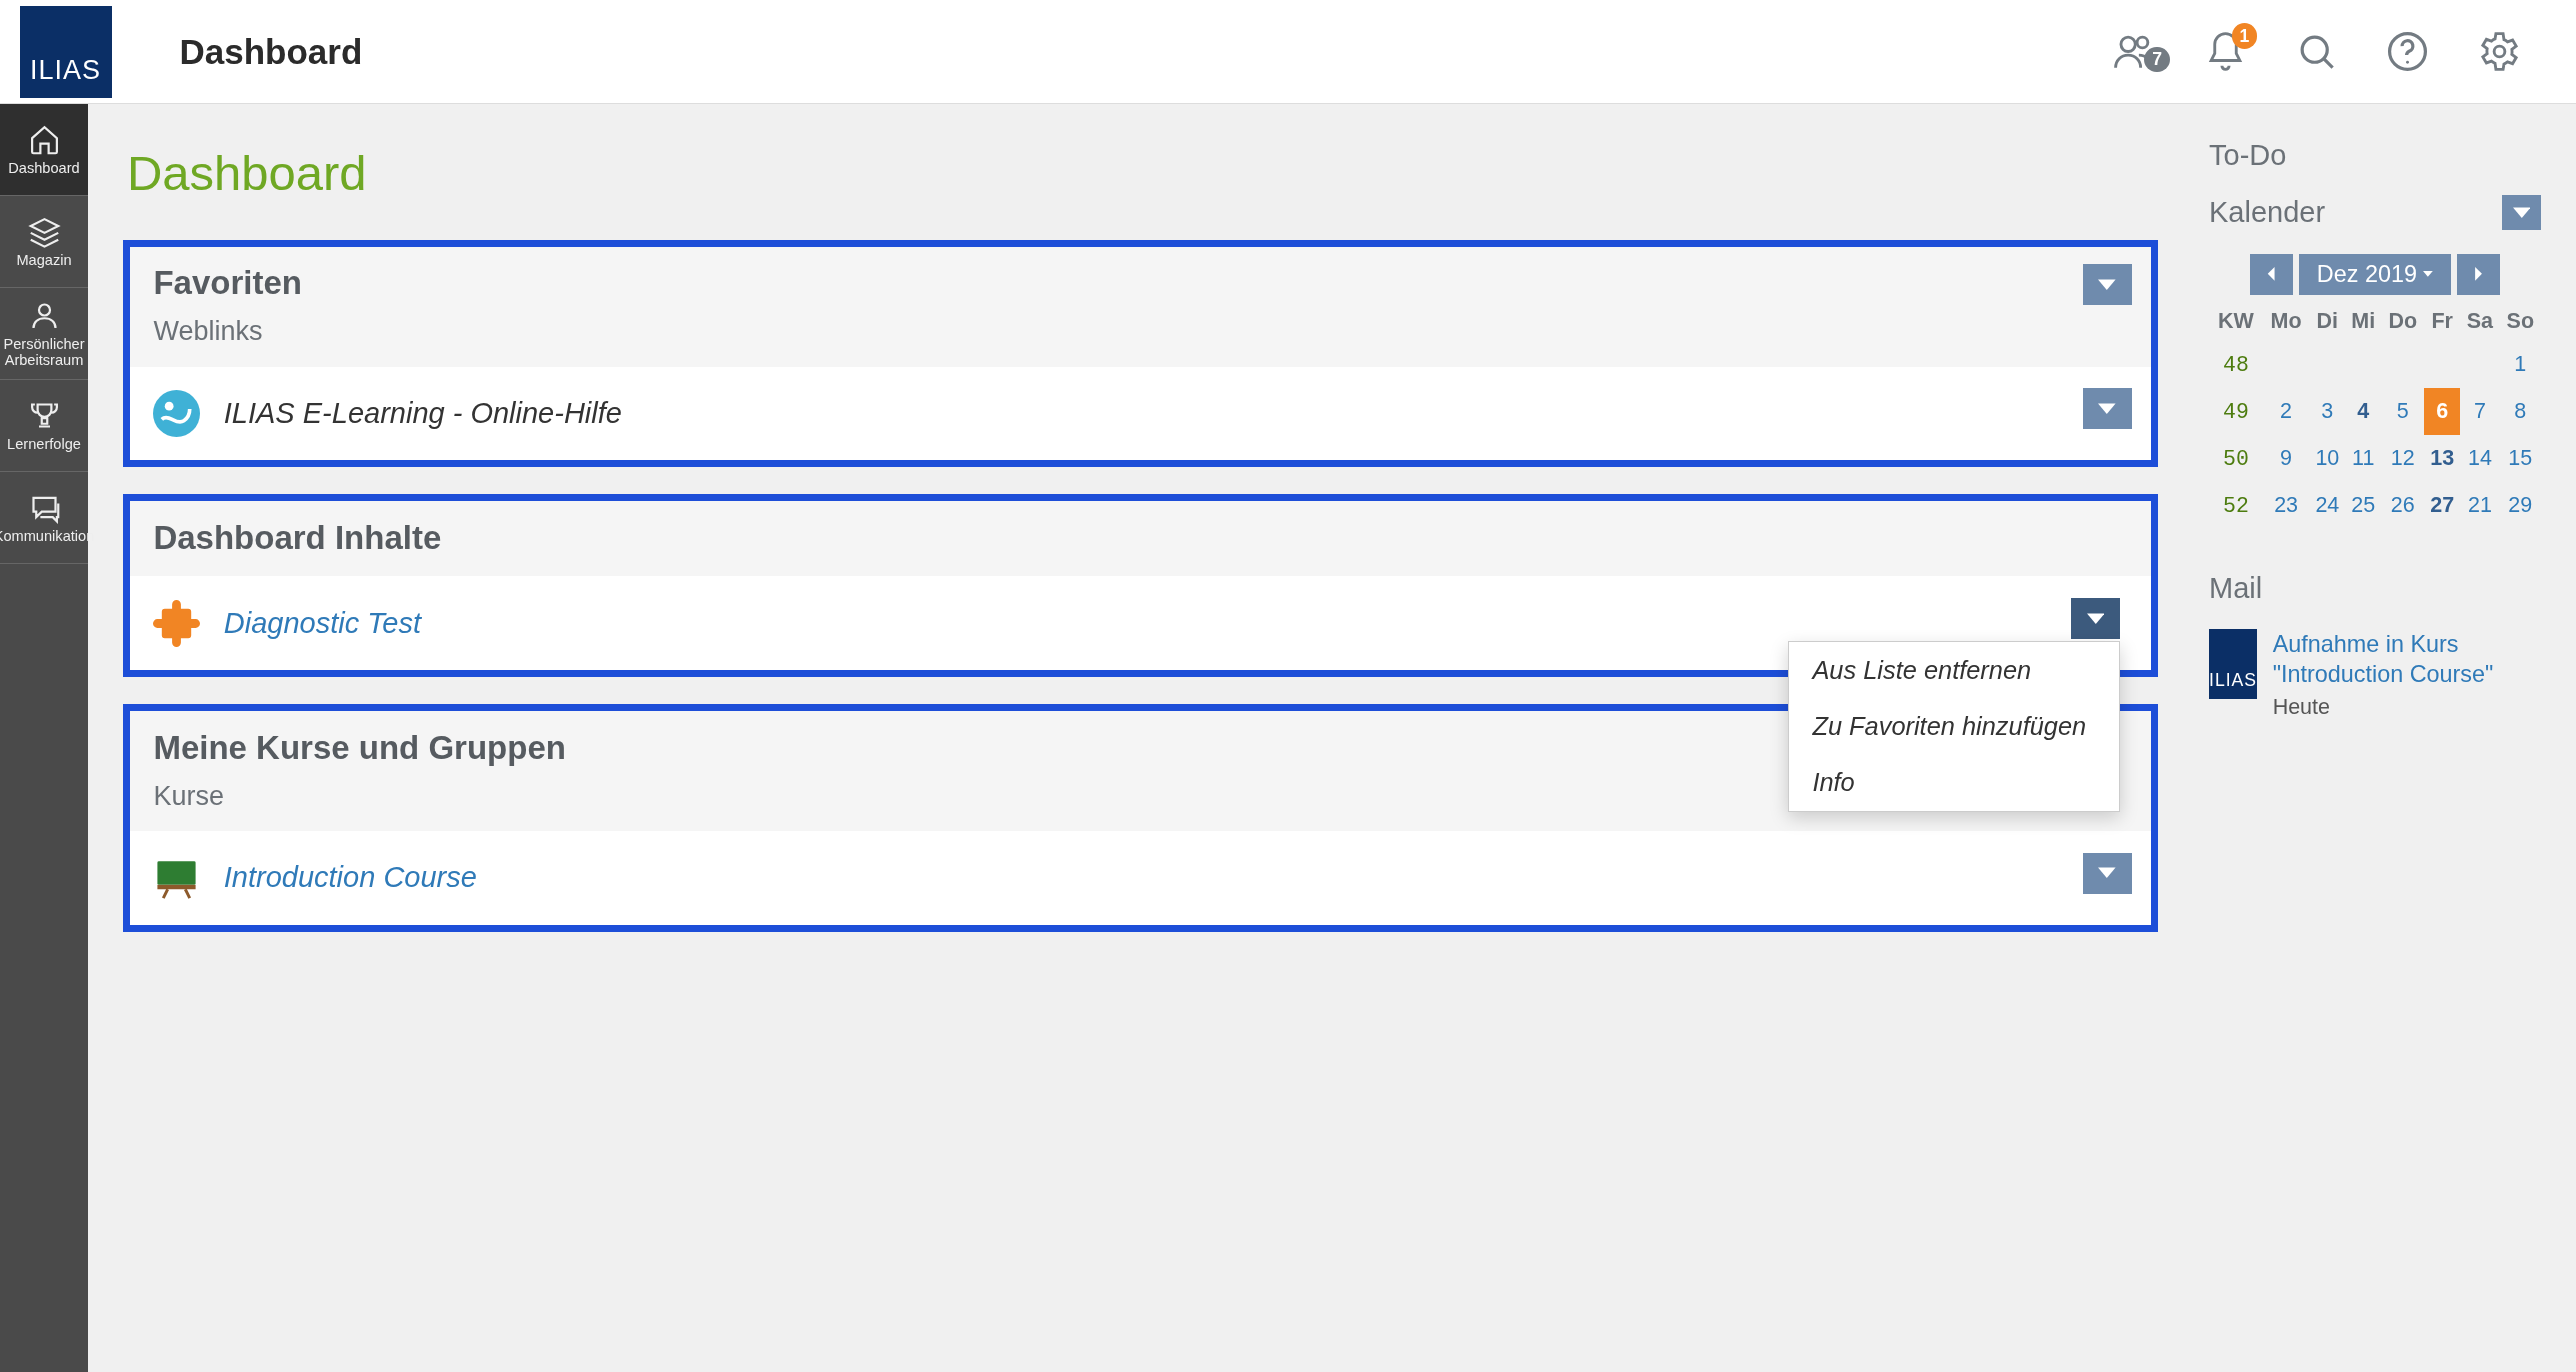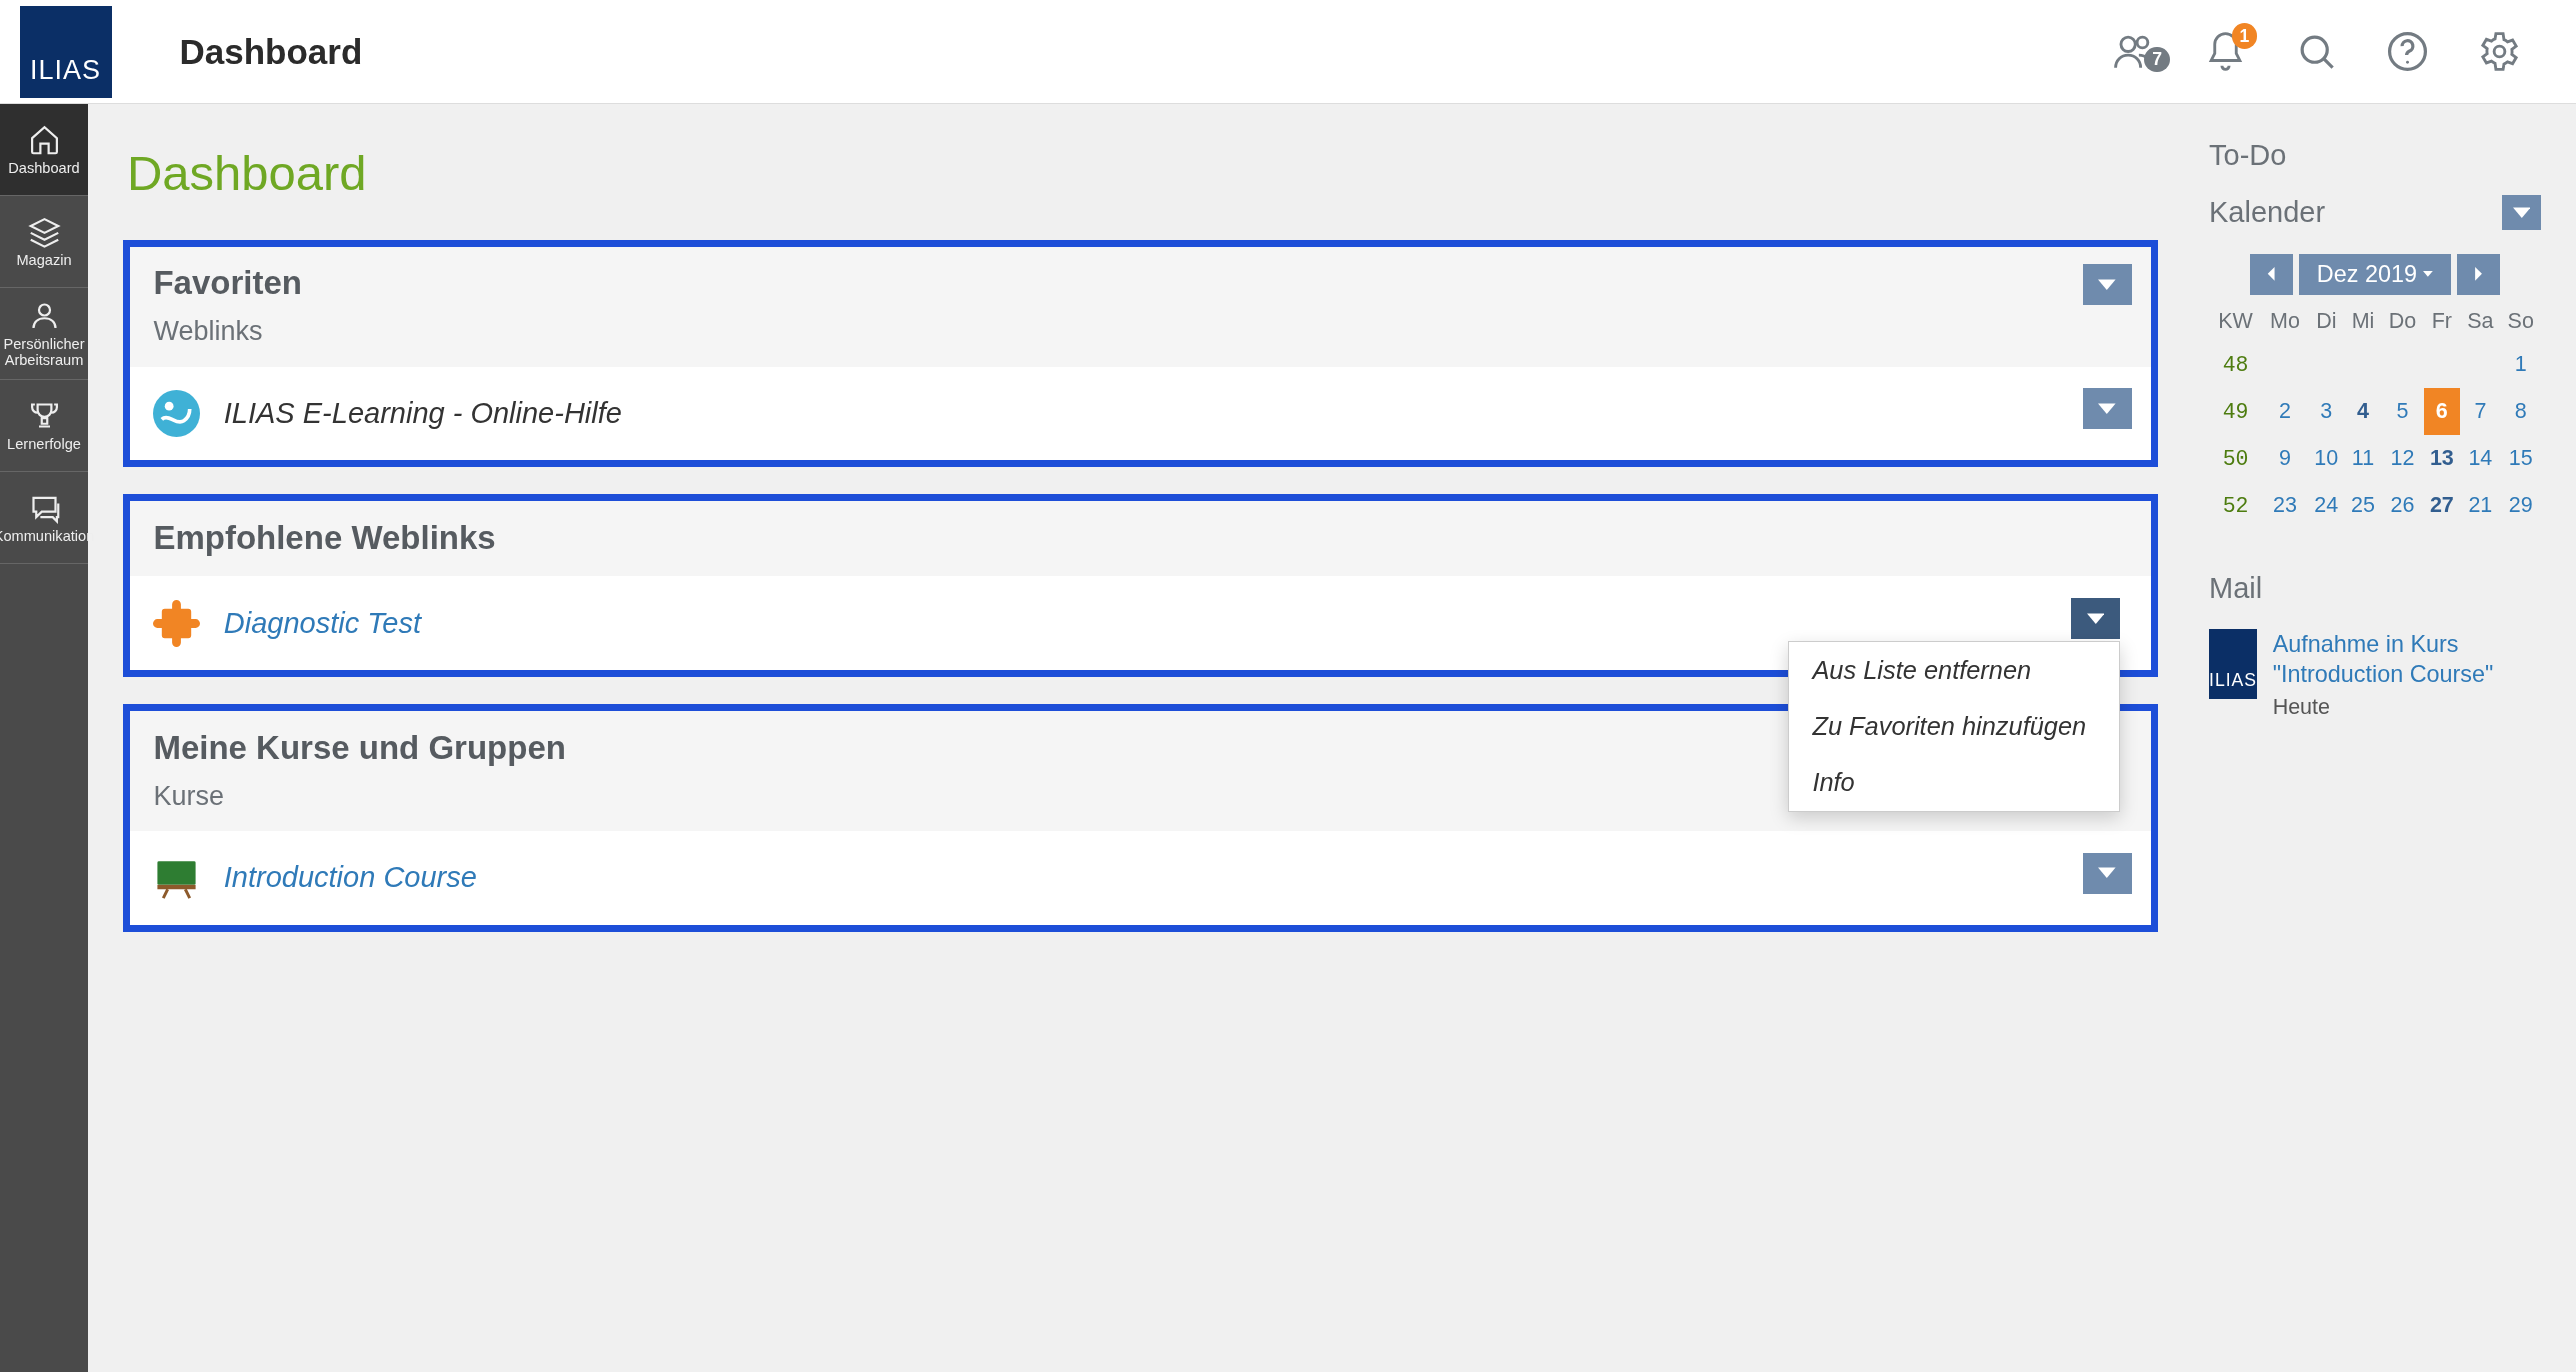--- a/index.html
+++ b/index.html
@@ -61,21 +61,21 @@
 
 .aside-h { font-size: 29px; color:#6b7177; font-weight:500; margin: 3.9px 0 23.4px 0;
            display:flex; align-items:center; justify-content:space-between;}
 .aside-h .dd-btn { position:static; width:39px; height:35px;}
 .cal-nav { display:flex; gap:5.9px; justify-content:center; margin-bottom:7.8px;}
 .cal-nav div { background:#6f8bad; color:#fff; height:41px; display:flex;
                align-items:center; justify-content:center; cursor:pointer;}
 .cal-nav .arrow { width:43px;}
 .cal-nav .month { padding: 0 17.6px; font-size:23.4px;}
 table.cal { width:100%; border-collapse: collapse; font-size:21.5px; color:#325e8f;}
-table.cal th { color:#6b7177; font-weight:400; height:39px;}
+table.cal th { color:#6b7177; font-weight:700; height:39px;}
 table.cal td { text-align:center; height:47px; cursor:pointer;}
 table.cal td.kw { color:#4d7c0f; cursor:default;font-family:Liberation Mono, monospace;}
 table.cal td.bold { font-weight:700;}
 table.cal td.today { background:#f18524; color:#fff; font-weight:700;}
 table.cal td.other { color:#2f7ab8;}
 
 .mail-item { display:flex; gap:15.6px; margin-top:9.8px; }
 .mail-thumb { width:70px; height:70px; background:#0b2f66; color:#fff; font-size:17.6px;
               display:flex; align-items:flex-end; justify-content:center; padding-bottom:7.8px; letter-spacing:1px;}
 .mail-txt a { color:#2f7ab8; text-decoration:none; font-size:23.4px; line-height:1.3; display:block;}
@@ -188,21 +188,21 @@
           <div class="dd-btn" style="top:21.5px">
             <svg viewBox="0 0 10 6">
                 <path d="M0 0l5 6 5-6z" fill="#fff"></path>
               </svg>
           </div>
         </div>
       </div>
 
       <div class="panel">
         <div class="panel-hd">
-          <h2>Empfohlene Weblinks</h2>
+          <h2>Dashboard Inhalte</h2>
         </div>
         <div class="item-row">
           <div class="item-icon">
             <svg viewBox="0 0 32 32">
                 <path fill="#f18524" d="M13 3a3 3 0 0 1 6 0v3h5a2 2 0 0 1 2 2v5h3a3 3 0 0 1 0 6h-3v5a2 2 0 0 1-2 2h-5v3a3 3 0 0 1-6 0v-3H8a2 2 0 0 1-2-2v-5H3a3 3 0 0 1 0-6h3V8a2 2 0 0 1 2-2h5V3z"></path>
               </svg>
           </div>
           <span class="item-title link">Diagnostic Test</span>
           <div style="position:absolute; right:31px; top:21.5px;">
             <div class="dd-btn dark" style="position:static">

